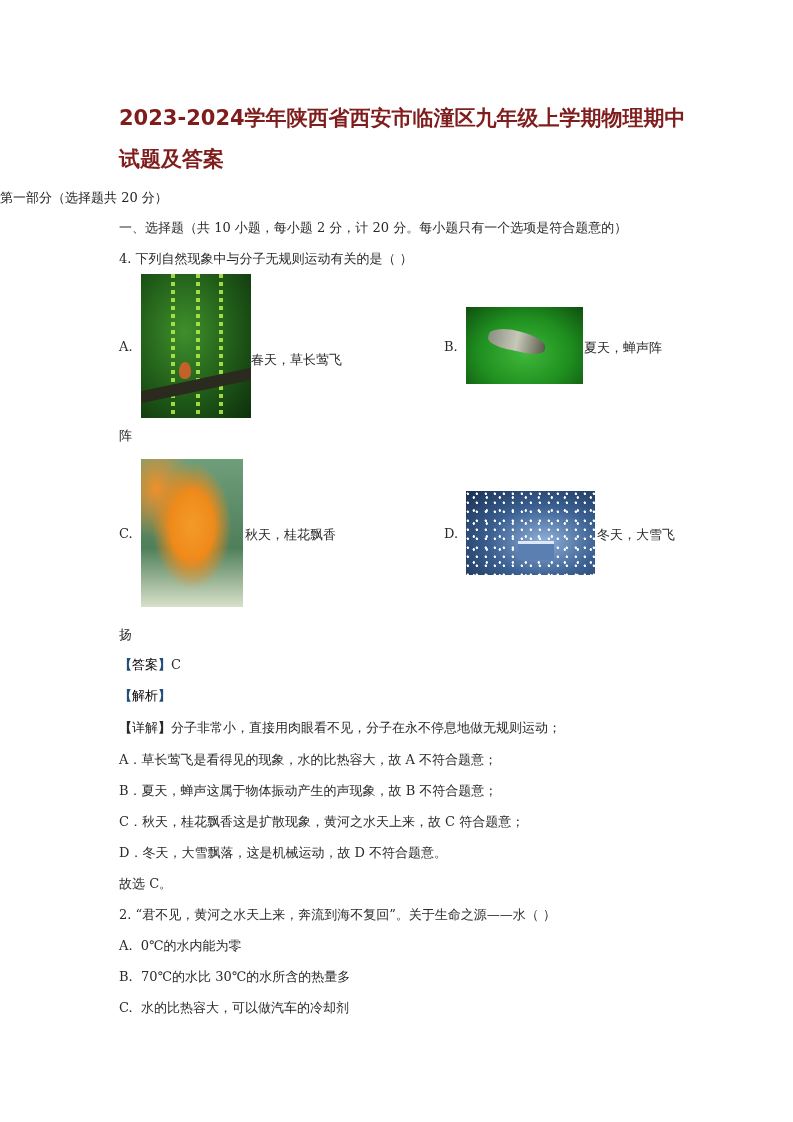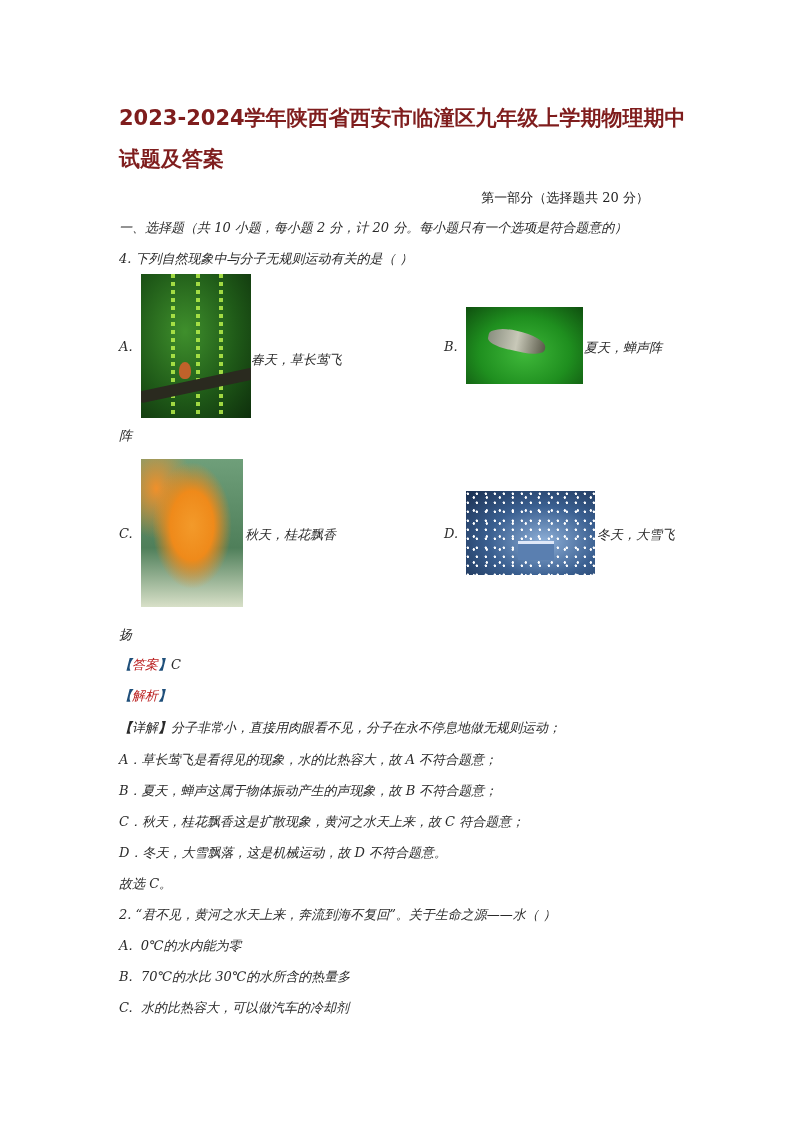--- a/index.html
+++ b/index.html
@@ -8,23 +8,23 @@
     font-family: "DejaVu Serif", "Liberation Serif", serif;
     color: #222;
   }
   .abs { position: absolute; white-space: nowrap; }
   .title {
     font-family: "DejaVu Sans", "Liberation Sans", sans-serif;
     font-weight: bold; font-size: 21px; color: #7f1d1d; left: 119px;
   }
   .t1 { top: 104px; }
   .t2 { top: 145px; }
-  .body-text { font-size: 13px; left: 119px; color: #2a2a2a; font-style: italic; }
-  .center { left: 0; width: 649px; text-align: right; font-size: 13px; }
-  .blue-label { color: #b91c1c; }
+  .body-text { font-size: 13px; left: 119px; color: #2a2a2a; }
+  .center { left: 0; width: 649px; text-align: left; font-size: 13px; }
+  .blue-label { color: #000000; }
   .bracket { color: #1f4f7a; font-weight: bold; }
   .img { position: absolute; overflow: hidden; }
 
   
   .img-a {
     left: 141px; top: 274px; width: 110px; height: 144px;
     background: radial-gradient(ellipse at 40% 40%, #3f8f2c 0%, #1f5a18 55%, #0e2f0c 100%);
   }
   .img-a .strand { position: absolute; top: 0; width: 4px; height: 100%;
     background: repeating-linear-gradient(180deg, #b8f04a 0 4px, transparent 4px 8px); opacity: .85; }

